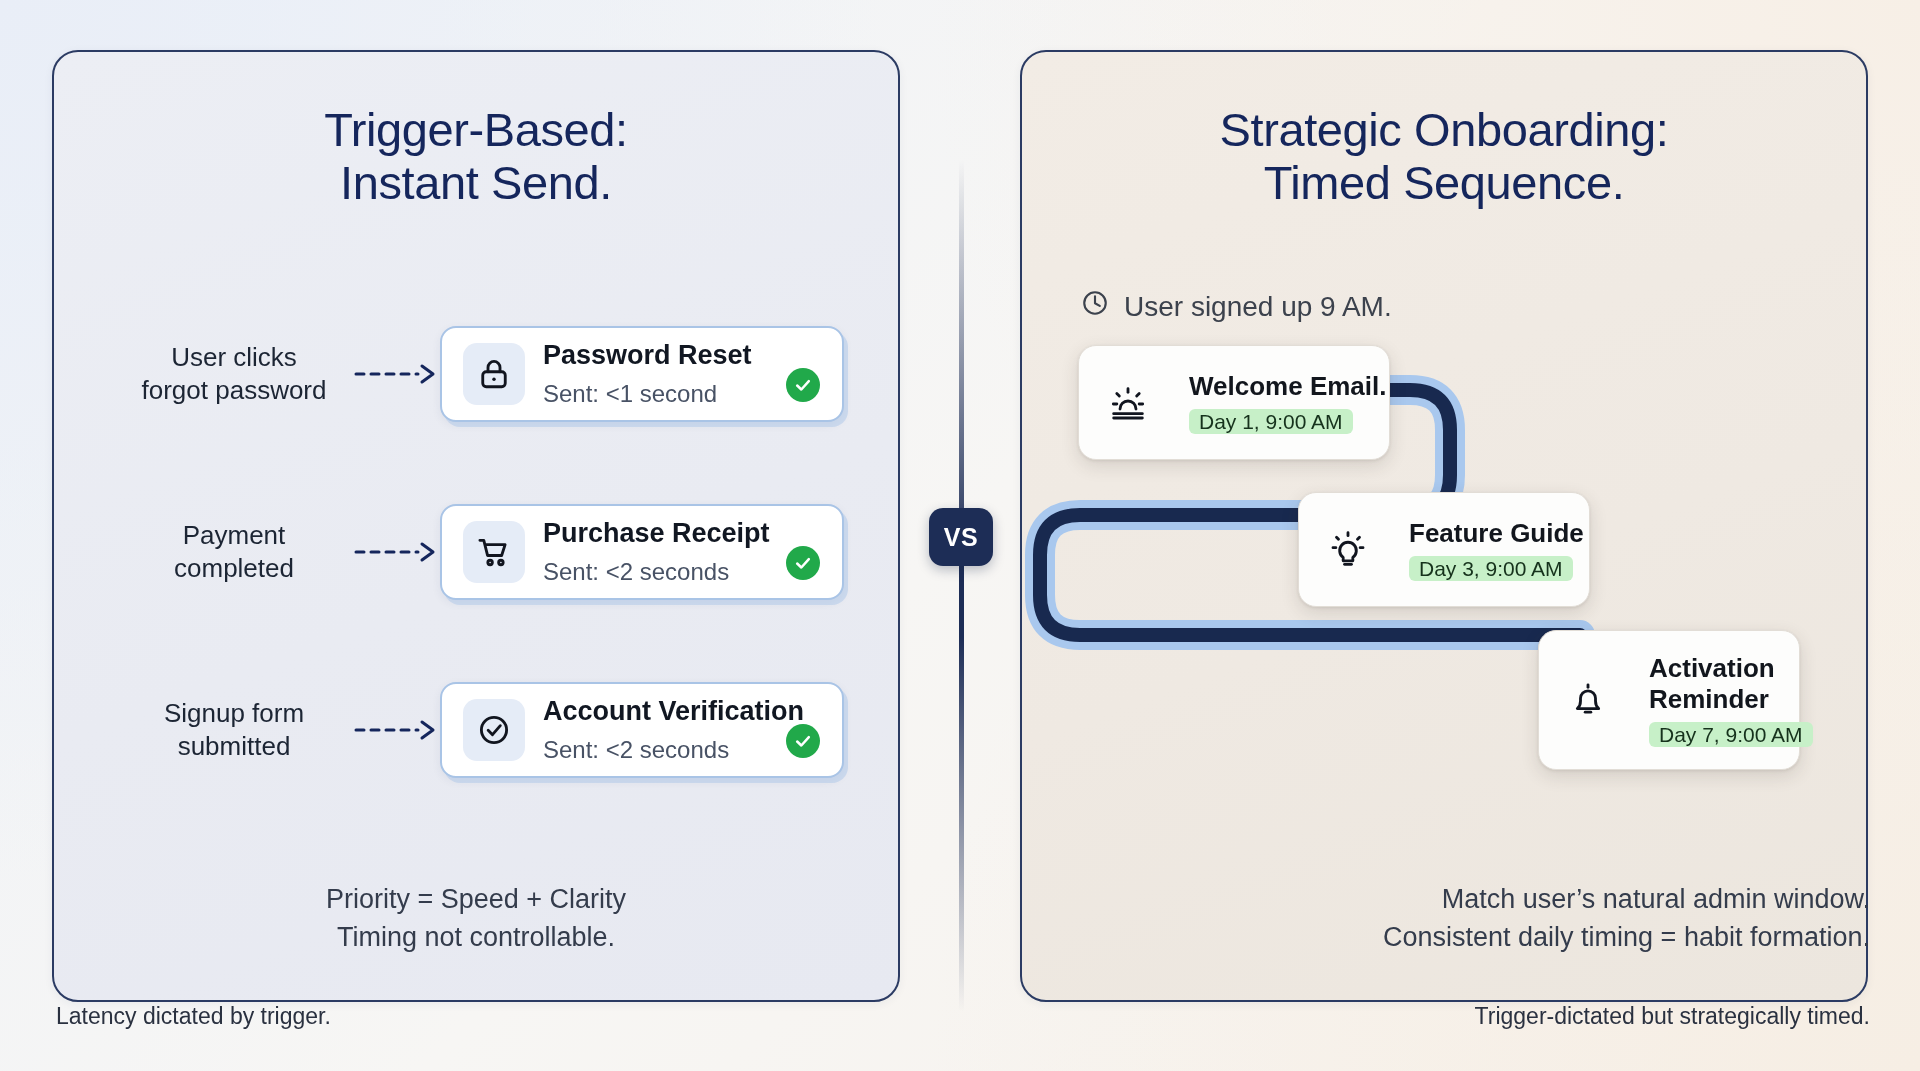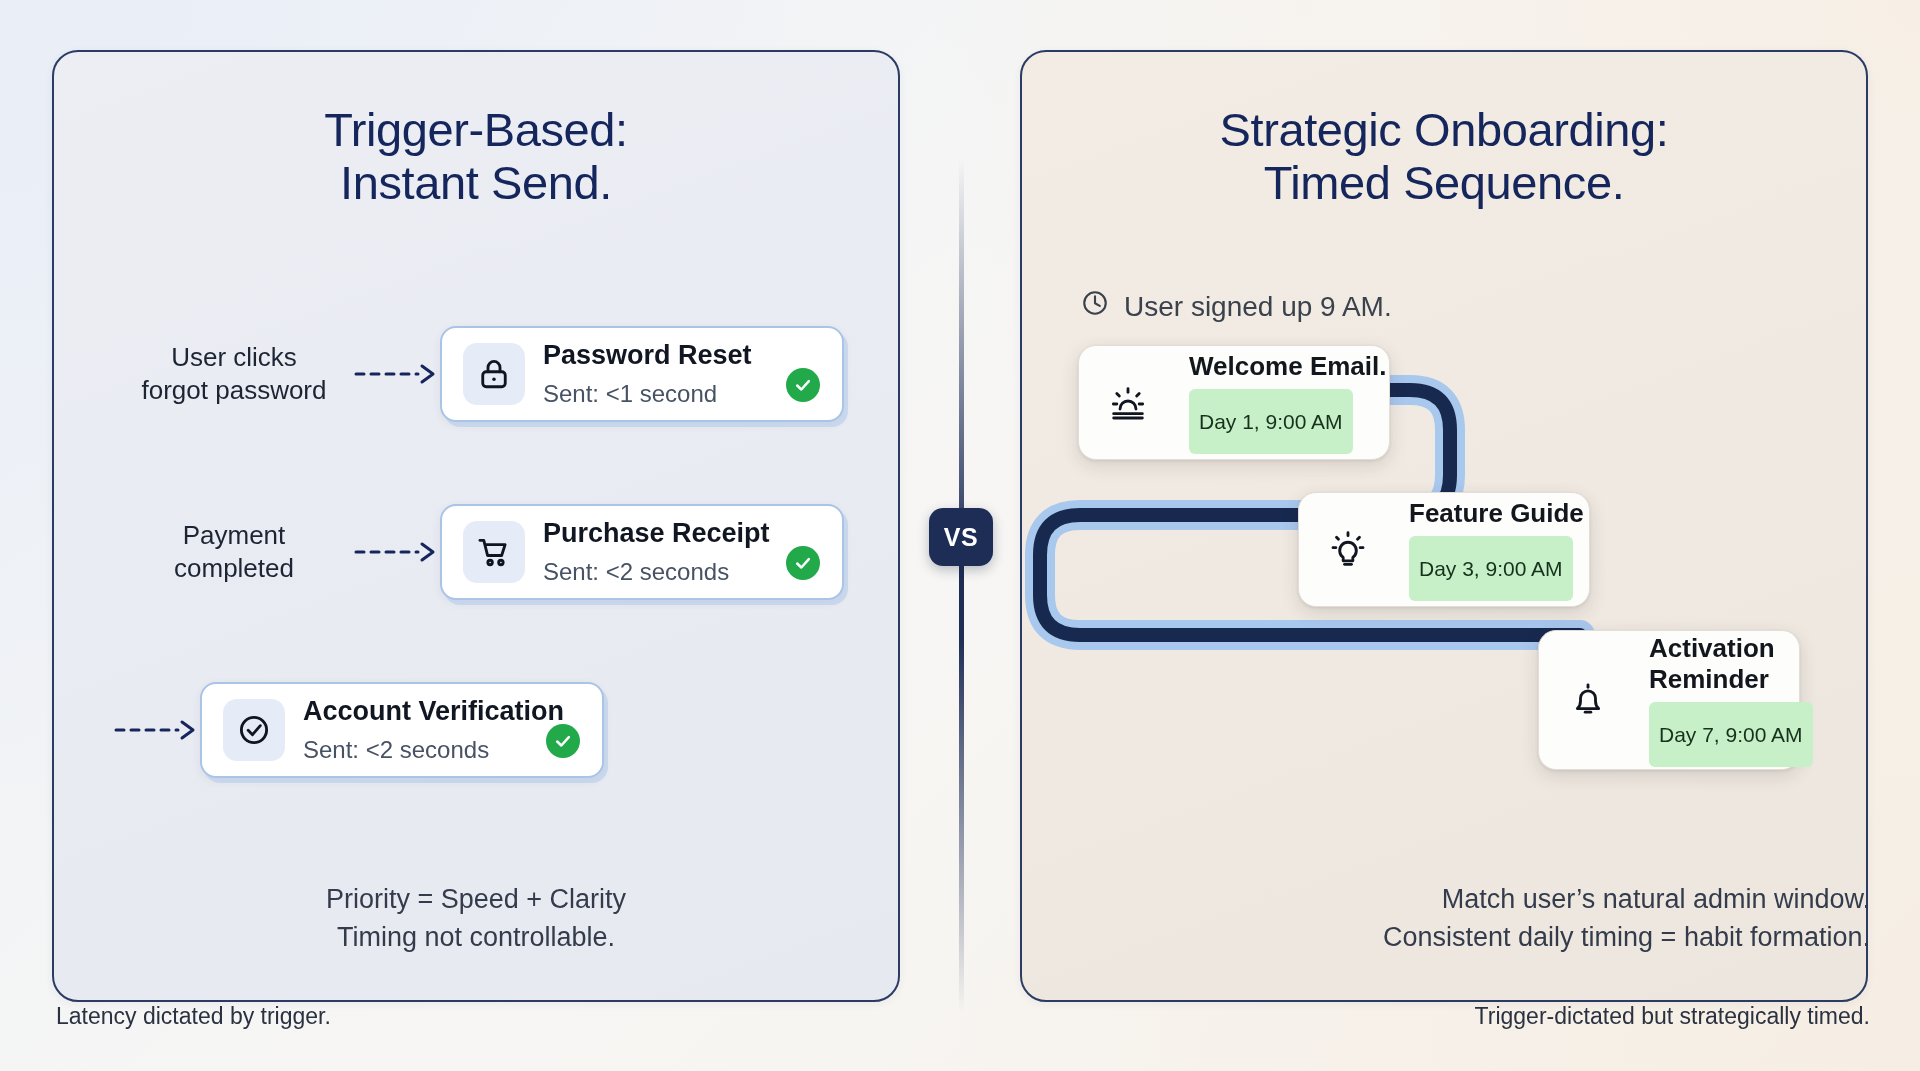--- a/index.html
+++ b/index.html
@@ -241,21 +241,21 @@
     margin-bottom: 8px;
     white-space: nowrap;
   }
   .seq-title.two-line { white-space: normal; }
   .seq-chip {
     display: inline-block;
     background: #c7f0c8;
     color: #16321c;
     font-size: 21px;
     line-height: 1;
-    padding: 22px 10px;
+    padding: 2px 10px;
     border-radius: 6px;
     white-space: nowrap;
   }
 
   .right-note {
     position: absolute;
     left: 1020px;
     width: 848px;
     top: 828px;
     text-align: right;
@@ -350,20 +350,24 @@
         </div>
         <div class="check-badge">
           <svg width="20" height="20" viewBox="0 0 24 24" fill="none" stroke="#ffffff" stroke-width="3" stroke-linecap="round" stroke-linejoin="round">
             <polyline points="5,12.6 10,17.4 19,7.4"></polyline>
           </svg>
         </div>
       </div>
     </div>
 
     <div class="trigger-row row3">
+      <div class="trigger-label">
+        <div>Signup form</div>
+        <div>submitted</div>
+      </div>
       <div class="arrow-wrap">
         <svg width="86" height="26" viewBox="0 0 86 26">
           <line x1="2" y1="13" x2="64" y2="13" stroke="#15265c" stroke-width="3" stroke-dasharray="8 7" stroke-linecap="round"></line>
           <polyline points="68,5 79,13 68,21" fill="none" stroke="#15265c" stroke-width="3" stroke-linecap="round" stroke-linejoin="round"></polyline>
         </svg>
       </div>
       <div class="email-card">
         <div class="card-icon">
           <svg width="36" height="36" viewBox="0 0 24 24" fill="none" stroke="#11151f" stroke-width="1.9" stroke-linecap="round" stroke-linejoin="round">
             <circle cx="12" cy="12" r="8.4"></circle>

